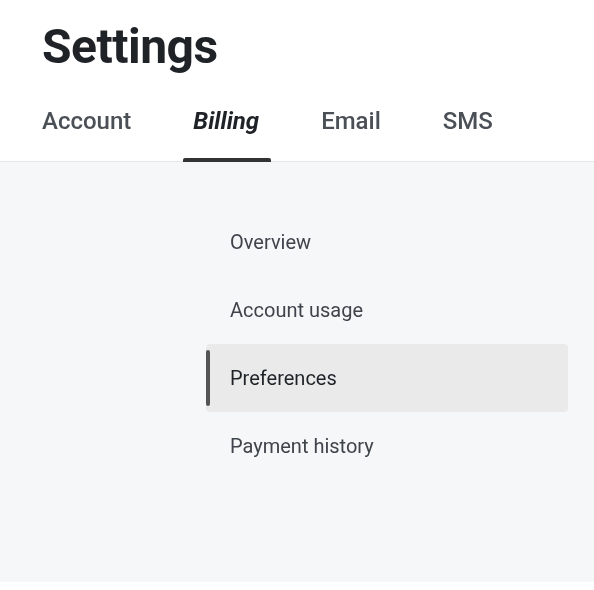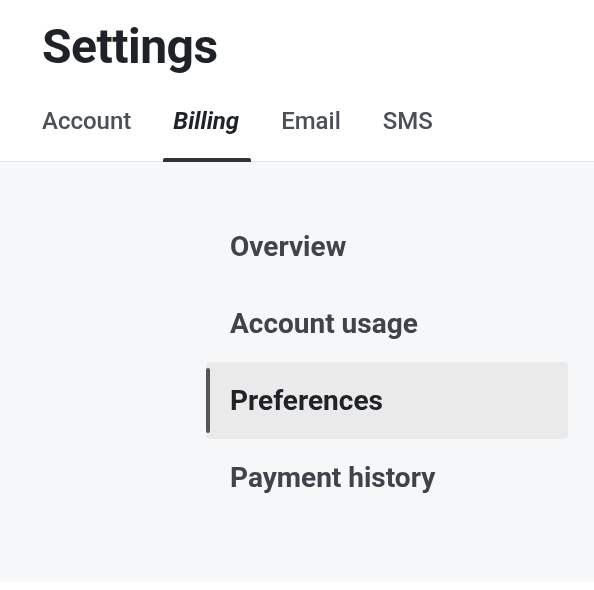--- a/index.html
+++ b/index.html
@@ -34,21 +34,21 @@
       padding-top: 18px;
       font-size: 48px;
       font-weight: 700;
       letter-spacing: -0.5px;
       color: var(--text-primary);
     }
 
     .tabs {
       position: relative;
       display: flex;
-      gap: 42px;
+      gap: 62px;
       padding: 32px 0 0 42px;
       border-bottom: 1px solid var(--divider);
       background: var(--bg-page);
     }
 
     .tab {
       position: relative;
       font-size: 24px;
       font-weight: 500;
       color: #3a3f46;
@@ -85,22 +85,22 @@
       padding: 46px 26px 40px 206px;
     }
 
     .side-list {
       display: flex;
       flex-direction: column;
     }
 
     .side-item {
       position: relative;
-      font-size: 28px;
-      font-weight: 700;
+      font-size: 20px;
+      font-weight: 400;
       color: #3f444b;
       padding: 22px 0 22px 24px;
       cursor: pointer;
       border-radius: 4px;
     }
 
     .side-item.selected {
       background: var(--bg-selected);
       color: var(--text-primary);
     }

